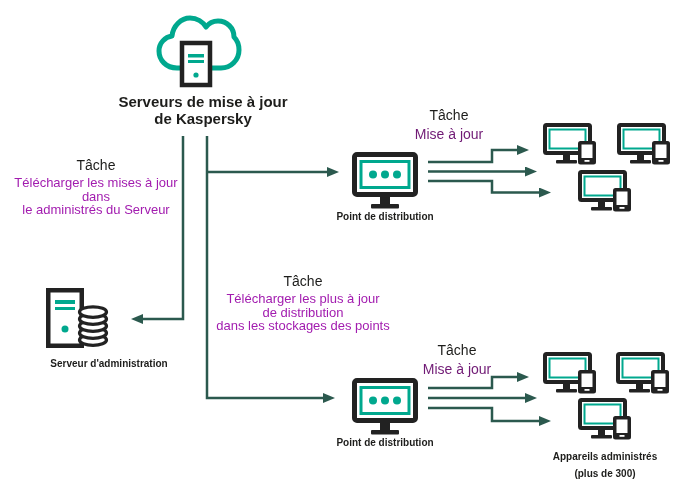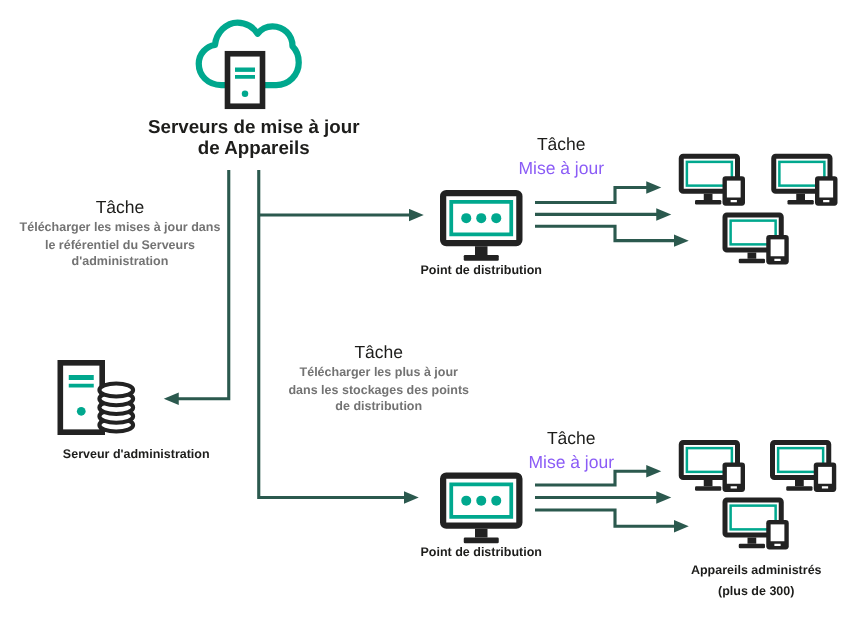--- a/index.html
+++ b/index.html
@@ -5,22 +5,22 @@
   html,body{margin:0;padding:0;background:#ffffff;}
   .diagram{
     position:relative;width:686px;height:500px;background:#ffffff;
     font-family:"Liberation Sans",sans-serif;color:#1d1d1b;overflow:hidden;padding-left:33px;
   }
   .layer{position:absolute;left:0;top:0;}
   .lbl{position:absolute;text-align:center;font-weight:600;font-size:10px;line-height:16px;color:#1d1d1b;}
   .lbl.big{font-size:15px;line-height:17px;}
   .task{position:absolute;text-align:center;}
   .task .t-title{font-weight:400;font-size:14px;line-height:16px;color:#1d1d1b;margin-bottom:3px;}
-  .task .t-line{font-weight:700;font-size:10px;line-height:13.5px;color:#737373;}
-  .task .t-sub{font-weight:400;font-size:14px;line-height:16px;color:#8b5cf6;margin-top:2px;}
+  .task .t-line{font-weight:400;font-size:13px;line-height:13.5px;color:#a21caf;}
+  .task .t-sub{font-weight:400;font-size:14px;line-height:16px;color:#701a75;margin-top:2px;}
 </style>
 </head>
 <body>
 
 <div class="diagram">
 
   <svg class="layer" width="686" height="500" viewBox="0 0 686 500">
     <defs>
       <marker id="arrow" markerUnits="userSpaceOnUse" markerWidth="13" markerHeight="11" refX="1" refY="5" orient="auto">
         <path d="M0,0 L12,5 L0,10 Z" fill="#2b594e"></path>
@@ -92,37 +92,36 @@
     <use href="#device" x="617" y="123"></use>
     <use href="#device" x="578" y="170"></use>
 
     <use href="#device" x="543" y="352"></use>
     <use href="#device" x="616" y="352"></use>
     <use href="#device" x="578" y="398"></use>
   </svg>
 
   <div class="lbl big" style="left:103px;top:93px;width:200px;">
     <div>Serveurs de mise à jour</div>
-    <div>de Appareils</div>
+    <div>de Kaspersky</div>
   </div>
 
   <div class="task" style="left:1px;top:157px;width:190px;">
     <div class="t-title">Tâche</div>
     <div class="t-line">Télécharger les mises à jour dans</div>
-    <div class="t-line">le référentiel du Serveurs</div>
-    <div class="t-line">d'administration</div>
+    <div class="t-line">le administrés du Serveur</div>
   </div>
 
   <div class="lbl" style="left:19px;top:356px;width:180px;">Serveur d'administration</div>
 
   <div class="task" style="left:203px;top:273px;width:200px;">
     <div class="t-title">Tâche</div>
     <div class="t-line">Télécharger les plus à jour</div>
+    <div class="t-line">de distribution</div>
     <div class="t-line">dans les stockages des points</div>
-    <div class="t-line">de distribution</div>
   </div>
 
   <div class="lbl" style="left:310px;top:209px;width:150px;">Point de distribution</div>
 
   <div class="lbl" style="left:310px;top:435px;width:150px;">Point de distribution</div>
 
   <div class="task" style="left:389px;top:107px;width:120px;">
     <div class="t-title">Tâche</div>
     <div class="t-sub">Mise à jour</div>
   </div>

